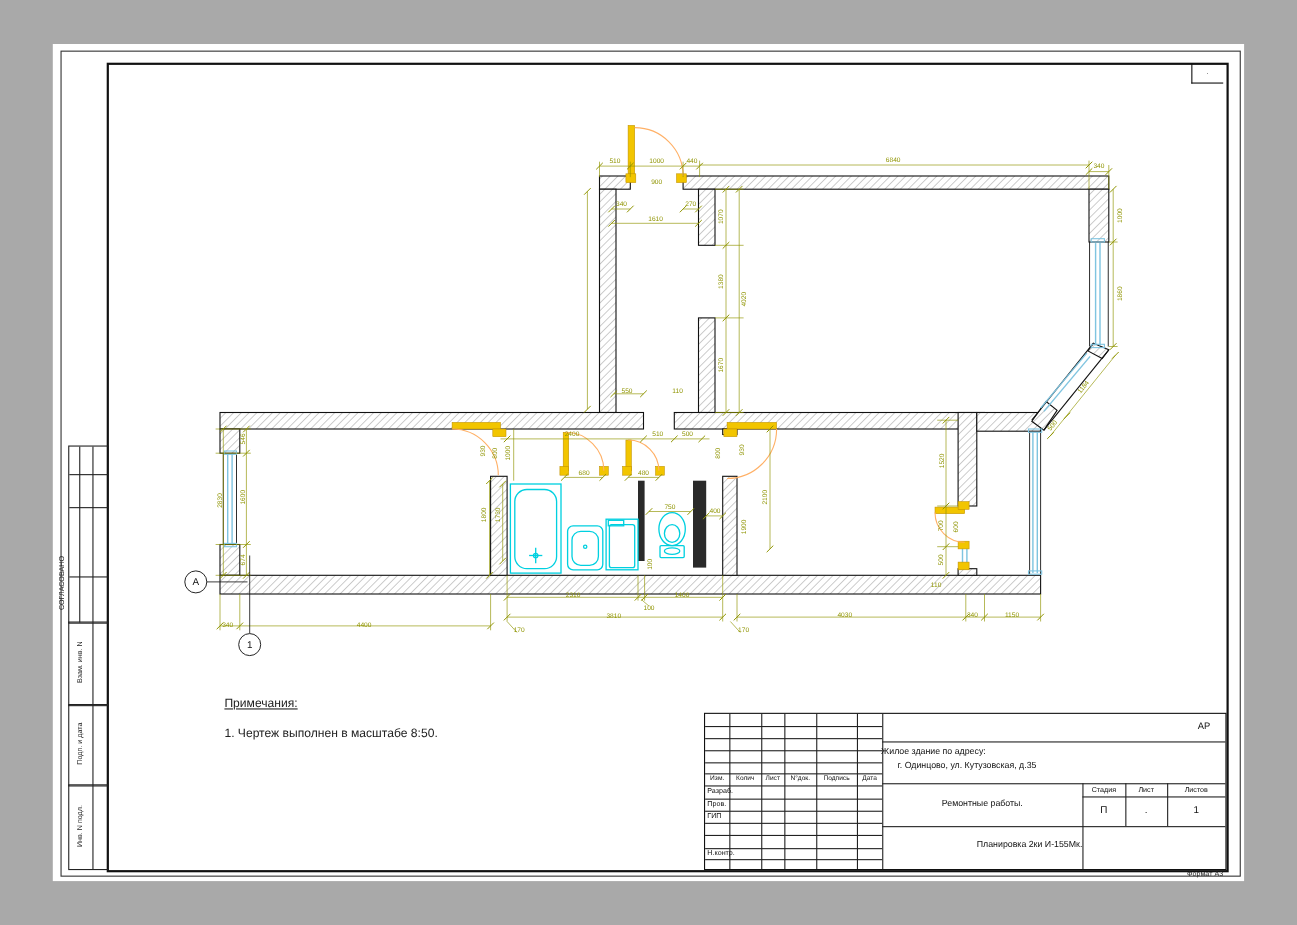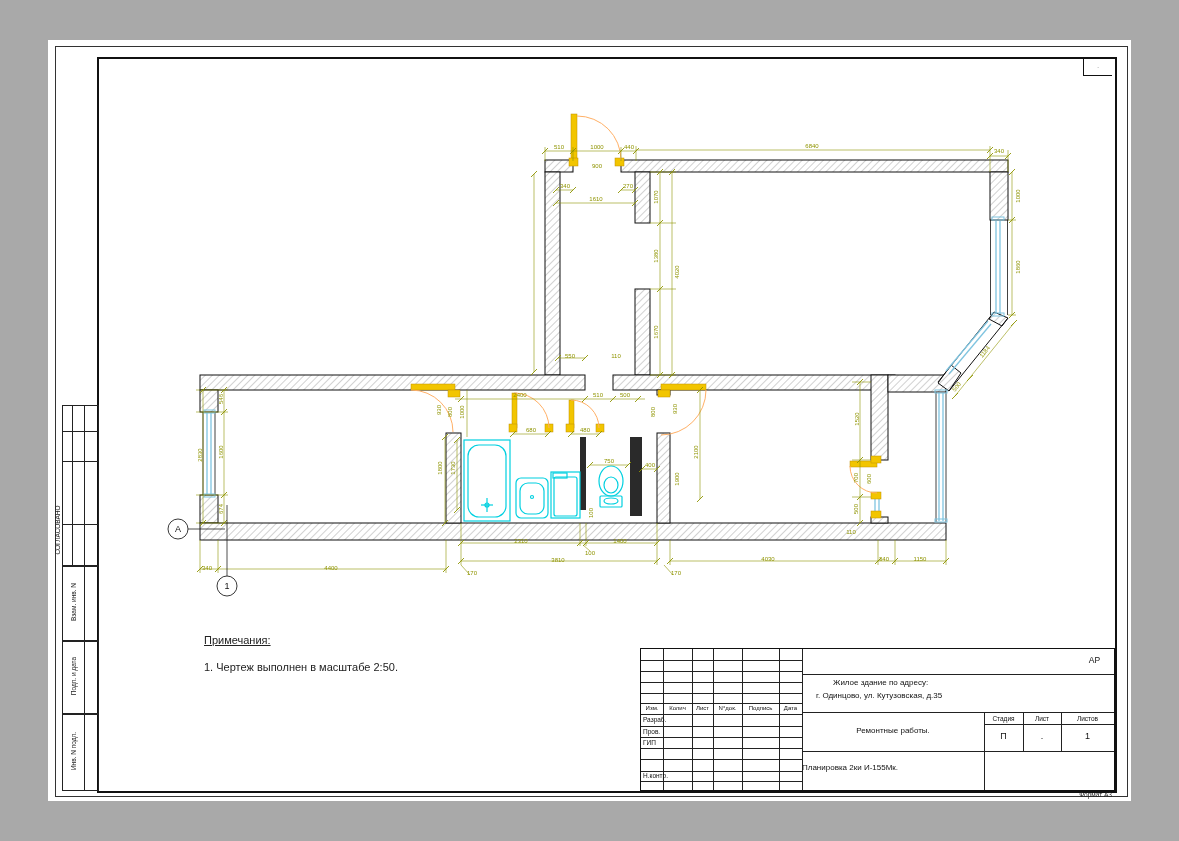--- a/index.html
+++ b/index.html
@@ -44,21 +44,21 @@
   <div class="lm-box" style="left:62px;top:640px;width:35px;height:73px;">
     <div class="vl" style="left:21px;top:0;height:73px;"></div>
   </div>
   <div class="vtext" style="left:73px;top:676px;">Подп. и дата</div>
   <div class="lm-box" style="left:62px;top:713px;width:35px;height:76px;">
     <div class="vl" style="left:21px;top:0;height:76px;"></div>
   </div>
   <div class="vtext" style="left:73px;top:751px;">Инв. N подл.</div>
 
   <div class="notes" style="left:204px;top:634px;text-decoration:underline;">Примечания:</div>
-  <div class="notes" style="left:204px;top:661px;">1. Чертеж выполнен в масштабе 2:50.</div>
+  <div class="notes" style="left:204px;top:661px;">1. Чертеж выполнен в масштабе 8:50.</div>
 
   <svg id="plan" viewBox="0 0 1179 841">
     <defs>
       <pattern id="h" width="5" height="5" patternUnits="userSpaceOnUse" patternTransform="rotate(45)">
         <rect width="5" height="5" fill="#ffffff"></rect>
         <line x1="0" y1="0" x2="0" y2="5" stroke="#9a9a9a" stroke-width="0.9"></line>
       </pattern>
       <g id="tk">
           <line x1="-3" y1="3" x2="3" y2="-3" stroke="#8f9400" stroke-width="0.9"></line>
         </g>
@@ -420,24 +420,24 @@
     <div class="hl" style="left:0;top:132px;width:161px;"></div>
     <div class="hl" style="left:161px;top:25px;width:312px;"></div>
     <div class="hl" style="left:161px;top:63px;width:312px;"></div>
     <div class="hl" style="left:343px;top:75px;width:130px;"></div>
     <div class="hl" style="left:161px;top:102px;width:312px;"></div>
     <div class="vl" style="left:343px;top:63px;height:78px;"></div>
     <div class="vl" style="left:382px;top:63px;height:39px;"></div>
     <div class="vl" style="left:420px;top:63px;height:39px;"></div>
 
     <div class="cell" style="left:426px;top:6px;width:55px;text-align:center;font-size:8.5px;">АР</div>
-    <div class="cell" style="left:192px;top:29px;font-size:8px;">Жилое здание по адресу:</div>
+    <div class="cell" style="left:160px;top:29px;font-size:8px;">Жилое здание по адресу:</div>
     <div class="cell" style="left:175px;top:42px;font-size:8px;text-align:center;">г. Одинцово, ул. Кутузовская, д.35</div>
     <div class="cell" style="left:161px;top:77px;width:182px;text-align:center;font-size:8px;">Ремонтные работы.</div>
-    <div class="cell" style="left:161px;top:114px;width:182px;text-align:left;font-size:8px;">Планировка 2ки И-155Мк.</div>
+    <div class="cell" style="left:161px;top:114px;width:182px;text-align:right;font-size:8px;">Планировка 2ки И-155Мк.</div>
     <div class="cell" style="left:343px;top:66px;width:39px;text-align:center;font-size:6.5px;">Стадия</div>
     <div class="cell" style="left:382px;top:66px;width:38px;text-align:center;font-size:6.5px;">Лист</div>
     <div class="cell" style="left:420px;top:66px;width:53px;text-align:center;font-size:6.5px;">Листов</div>
     <div class="cell" style="left:343px;top:82px;width:39px;text-align:center;font-size:9px;">П</div>
     <div class="cell" style="left:382px;top:82px;width:38px;text-align:center;font-size:9px;">.</div>
     <div class="cell" style="left:420px;top:82px;width:53px;text-align:center;font-size:9px;">1</div>
     <div class="cell" style="left:0;top:56px;width:22px;text-align:center;font-size:6px;">Изм.</div>
     <div class="cell" style="left:22px;top:56px;width:29px;text-align:center;font-size:6px;">Колич</div>
     <div class="cell" style="left:51px;top:56px;width:21px;text-align:center;font-size:6px;">Лист</div>
     <div class="cell" style="left:72px;top:56px;width:29px;text-align:center;font-size:6px;">N°док.</div>

